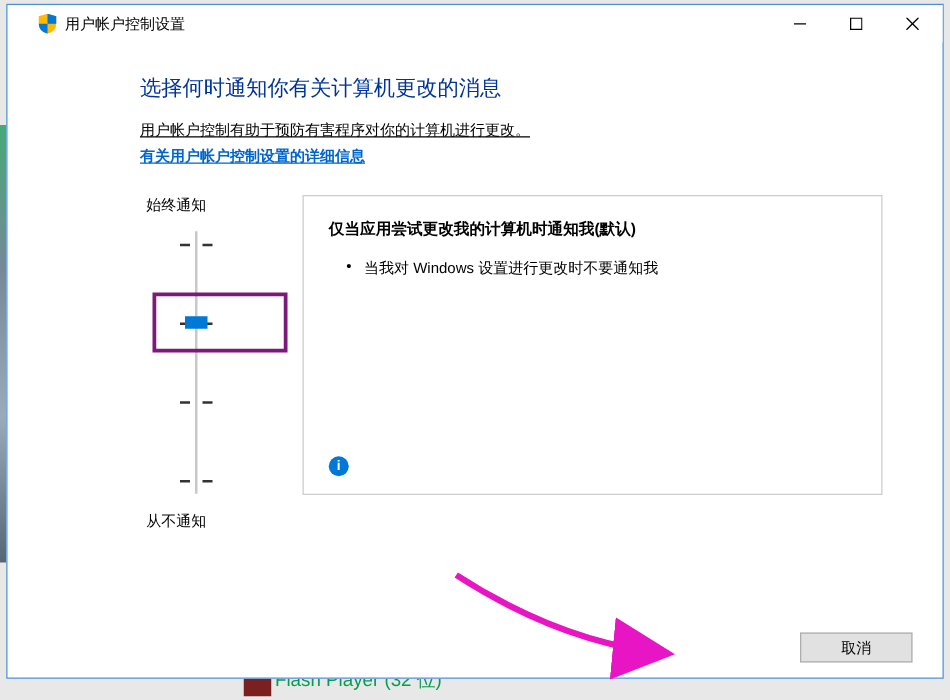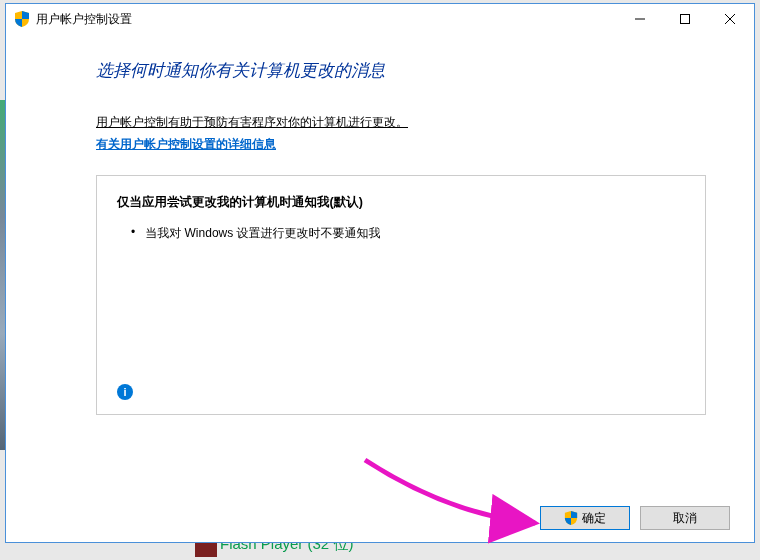--- a/index.html
+++ b/index.html
@@ -4,30 +4,30 @@
 <style>
 * { margin: 0; padding: 0; box-sizing: border-box; font-family: "Microsoft YaHei", "Segoe UI", sans-serif; }
 body { width: 760px; height: 560px; background: #e8e8e8; position: relative; overflow: hidden; }
 
 .bg-strip { position: absolute; left: 0; top: 100px; width: 5px; height: 350px; background: linear-gradient(180deg,#4a7,#789,#9ab,#567); }
 .bg-bottom { position: absolute; left: 220px; bottom: 6px; font-size: 15px; color: #0a9b4e; }
 .bg-icon { position: absolute; left: 195px; bottom: 3px; width: 22px; height: 20px; background: #7a2020; }
 
 .window {
   position: absolute; left: 5px; top: 3px; width: 750px; height: 540px;
-  background: #fff; border: 1px solid #4a90d9;
+  background: #fff; border: 1px solid #4a90d9; padding-left: 16px;
 }
 .titlebar { height: 30px; display: flex; align-items: center; padding: 0 2px 0 8px; background: #fff; }
 .titlebar-icon { width: 16px; height: 16px; margin-right: 6px; }
 .titlebar-text { font-size: 12px; flex: 1; color: #000; }
 .win-controls { display: flex; }
 .win-btn { width: 45px; height: 28px; display: flex; align-items: center; justify-content: center; font-size: 13px; color: #333; }
 
 .content { padding: 25px 48px 0 90px; }
-.heading { color: #003399; font-size: 17px; margin-bottom: 32px; font-style: italic; }
+.heading { color: #003399; font-size: 17px; margin-bottom: 14px; }
 .desc { font-size: 12px; color: #000; margin-bottom: 3px; text-decoration: underline; }
 .link { font-size: 12px; color: #0066cc; text-decoration: underline; cursor: pointer; margin-bottom: 22px; display: inline-block; font-weight: bold; }
 
 .main-area { display: flex; }
 .slider-col { width: 130px; position: relative; }
 .label-top { font-size: 12px; margin-bottom: 12px; margin-left: 5px; }
 .label-bottom { font-size: 12px; margin-top: 14px; margin-left: 5px; }
 .slider-track { position: relative; width: 70px; height: 210px; margin-left: 10px; }
 .track-line { position: absolute; left: 34px; top: 0; width: 2px; height: 210px; background: #c8c8c8; }
 .tick { position: absolute; left: 22px; width: 26px; height: 2px; display: flex; justify-content: space-between; }
@@ -85,42 +85,47 @@
       </div>
     </div>
   </div>
 
   <div class="content">
     <div class="heading">选择何时通知你有关计算机更改的消息</div>
     <div class="desc">用户帐户控制有助于预防有害程序对你的计算机进行更改。</div>
     <a class="link">有关用户帐户控制设置的详细信息</a>
 
     <div class="main-area">
+      <div class="slider-col">
+        <div class="label-top">始终通知</div>
+        <div class="slider-track">
+          <div class="track-line"></div>
+          <div class="tick tick1"></div>
+          <div class="tick tick2"></div>
+          <div class="tick tick3"></div>
+          <div class="tick tick4"></div>
+          <div class="thumb"></div>
+          <div class="highlight-box"></div>
+        </div>
+        <div class="label-bottom">从不通知</div>
+      </div>
 
       <div class="info-box">
         <div class="info-title">仅当应用尝试更改我的计算机时通知我(默认)</div>
         <div class="info-bullet">
             <span>当我对 Windows 设置进行更改时不要通知我</span>
           </div>
         <div class="info-bottom">
           <div class="info-icon">i</div>
         </div>
       </div>
     </div>
   </div>
 
   <div class="footer">
-    <div class="btn primary">
-      <svg class="shield" viewBox="0 0 16 16">
-        <path d="M8 0 L15 2 L15 8 Q15 14 8 16 Q1 14 1 8 L1 2 Z" fill="#ffb900"></path>
-        <path d="M8 0 L15 2 L15 8 L8 8 Z" fill="#0078d7"></path>
-        <path d="M8 8 L8 16 Q1 14 1 8 Z" fill="#0078d7"></path>
-      </svg>
-      <span>确定</span>
-    </div>
     <div class="btn">
       <span>取消</span>
     </div>
   </div>
 </div>
 
 <svg class="arrow" style="left:350px;top:445px;width:220px;height:100px;">
   <defs>
       <marker id="ah" markerWidth="12" markerHeight="12" refX="9" refY="5" orient="auto">
         <path d="M0,0 L10,5 L0,10 Z" fill="#e815c4"></path>

